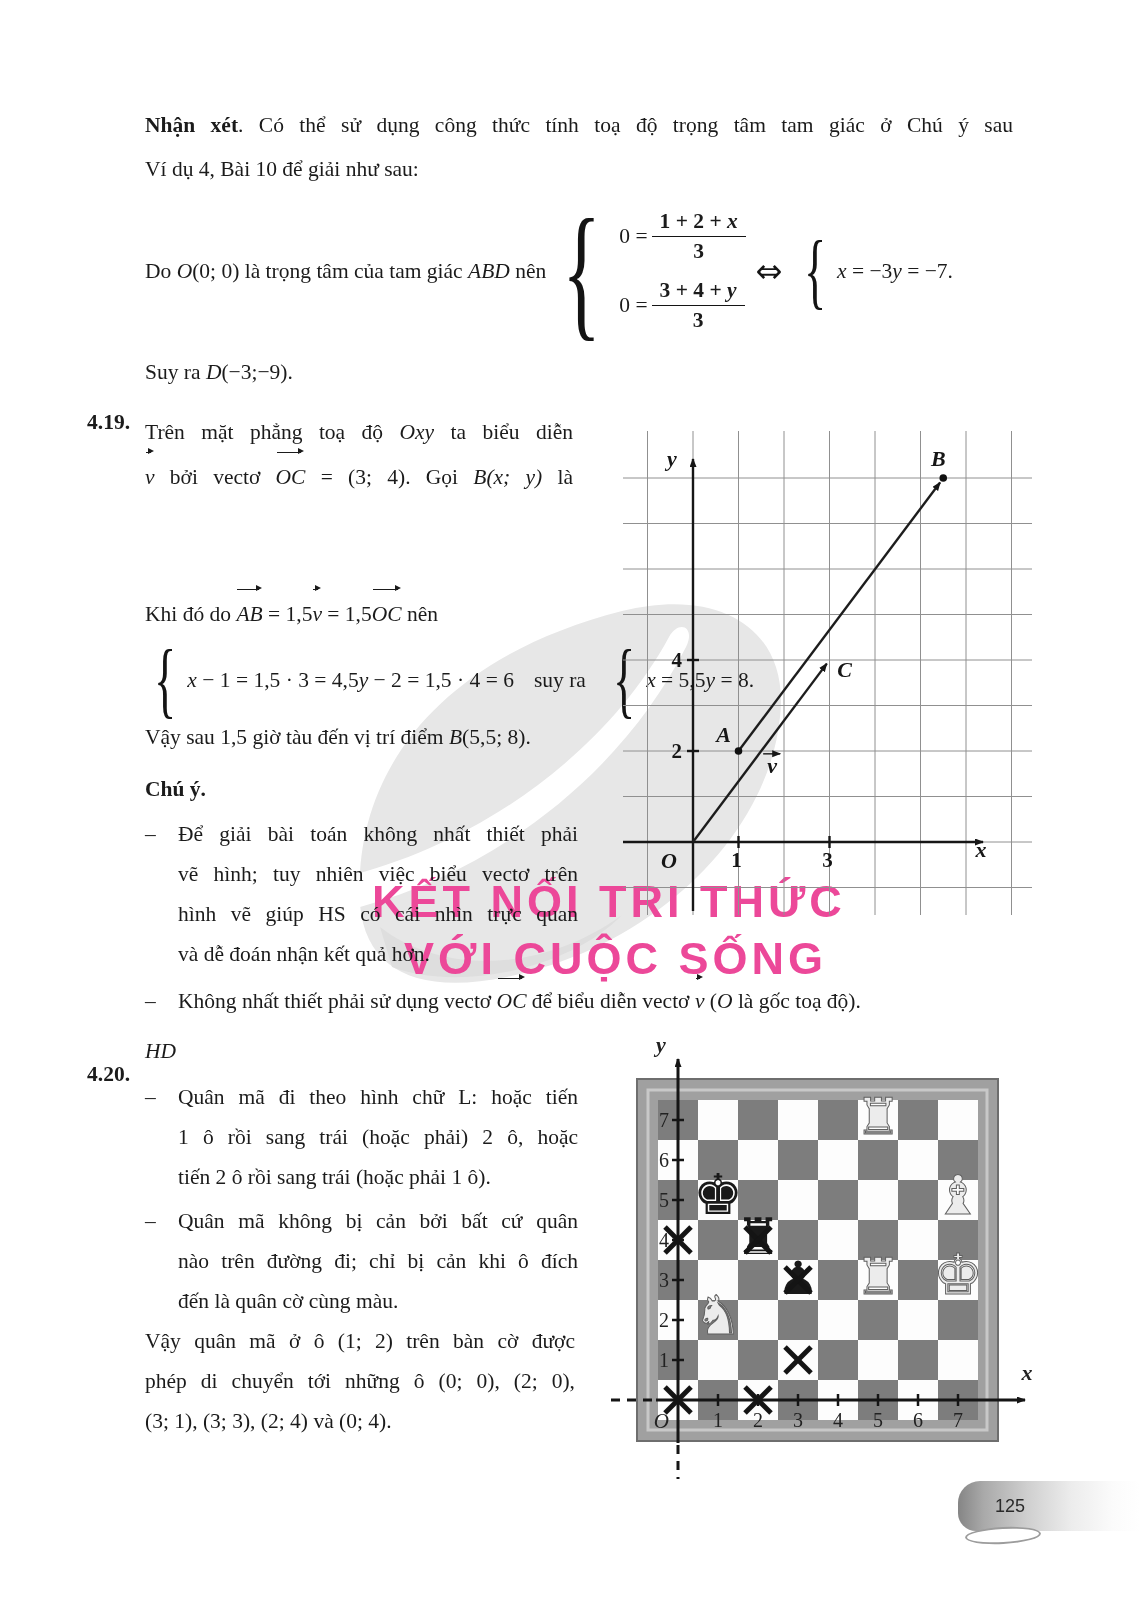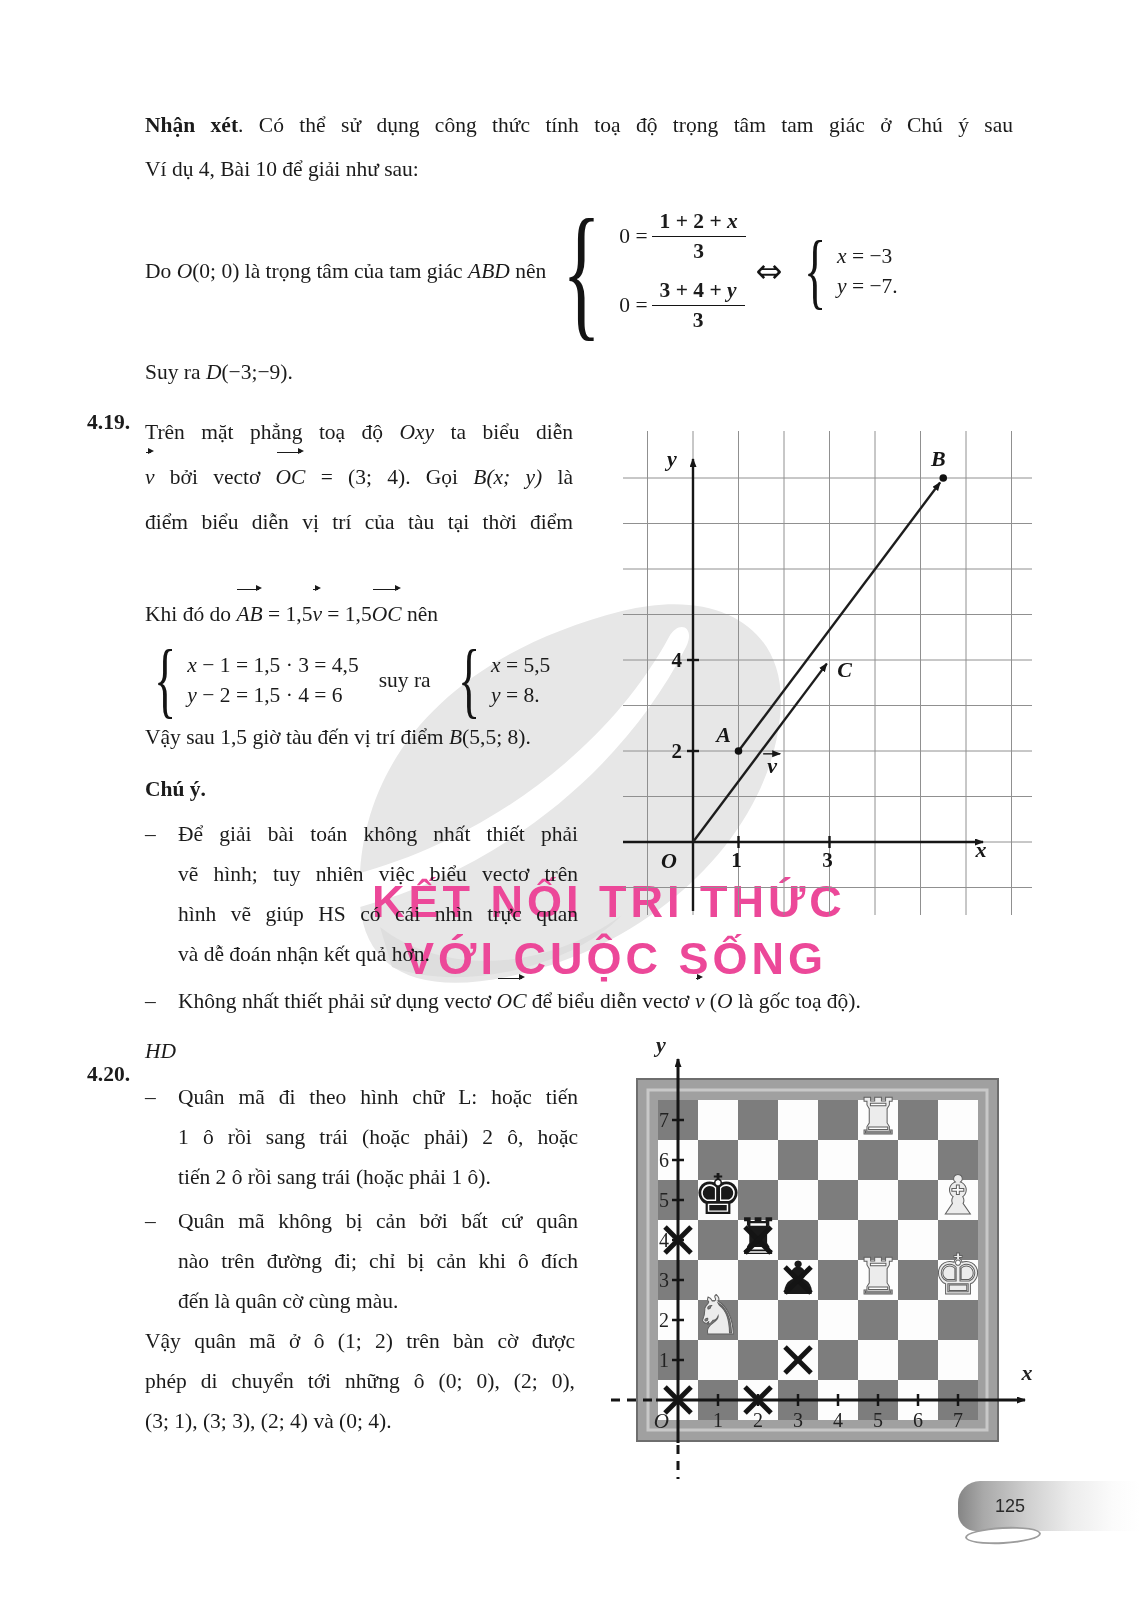--- a/index.html
+++ b/index.html
@@ -21,21 +21,21 @@
   .doline{display:flex;align-items:center;}
   .brace{font-family:"Liberation Serif",serif;font-weight:400;color:#141414;line-height:1;
          display:inline-block;transform:scaleX(0.55);}
   .brace.big{font-size:148px;}
   .brace.sm{font-size:84px;}
   .fcol{display:flex;flex-direction:column;gap:14px;margin-left:2px;}
   .feq{display:flex;align-items:center;font-size:21.5px;}
   .frac{display:inline-block;text-align:center;vertical-align:middle;margin-left:4px;font-weight:bold;}
   .frac .num{display:block;border-bottom:1.5px solid #141414;padding:0 8px 2px 8px;}
   .frac .den{display:block;padding-top:2px;}
-  .scol{display:flex;flex-direction:column;gap:0;margin-left:2px;}
+  .scol{display:flex;flex-direction:row;gap:0;margin-left:2px;}
   .seq{font-size:21.5px;line-height:30px;}
   .iff{font-size:32px;margin:0 12px 0 10px;font-family:"DejaVu Sans",sans-serif;color:#141414;}
   .sysrow{display:flex;align-items:center;}
   .suyra-mid{font-size:21.5px;margin:0 18px 0 20px;}
   .numlabel{font-weight:bold;font-size:21.5px;}
   
   .wm-text{position:absolute;font-family:"Liberation Sans","DejaVu Sans",sans-serif;
            font-weight:bold;color:#ec4899;font-size:45px;letter-spacing:4px;z-index:0;}
   .wm-leaf{position:absolute;z-index:0;}
   .content{position:relative;z-index:1;}
@@ -96,21 +96,20 @@
       </span>
     </div>
 
     <div class="abs txt" style="left:145px;top:352px;"><span data-bind="remark.suyra_prefix">Suy ra </span><i data-bind="remark.suyra_D">D</i><span data-bind="remark.suyra_rest">(−3;−9).</span></div>
 
     <div class="abs numlabel" data-bind="p419.number" style="left:87px;top:410px;">4.19.</div>
 
     <div class="abs txt" style="left:145px;top:410px;width:428px;line-height:45px;">
       <div class="jline"><span data-bind="p419.l1a">Trên mặt phẳng toạ độ </span><i data-bind="p419.l1_oxy">Oxy</i><span data-bind="p419.l1b"> ta biểu diễn</span></div>
       <div class="jline"><span class="vec" data-bind="p419.l2_v">v</span><span data-bind="p419.l2a"> bởi vectơ </span><span class="vec" data-bind="p419.l2_oc">OC</span><span data-bind="p419.l2b"> = (3; 4). Gọi </span><i data-bind="p419.l2_bxy">B(x; y)</i><span data-bind="p419.l2c"> là</span></div>
-      <div class="jline" data-bind="p419.l3">điểm biểu diễn vị trí của tàu tại thời điểm</div>
     </div>
 
     <div class="abs txt" style="left:145px;top:592px;line-height:45px;"><span data-bind="p419.l5a">Khi đó do </span><span class="vec" data-bind="p419.l5_ab">AB</span><span data-bind="p419.l5b"> = 1,5</span><span class="vec" data-bind="p419.l5_v">v</span><span data-bind="p419.l5c"> = 1,5</span><span class="vec" data-bind="p419.l5_oc">OC</span><span data-bind="p419.l5d"> nên</span></div>
 
     <div class="abs sysrow" style="left:145px;top:638px;">
       <span class="brace sm" data-bind="glyphs.brace">{</span>
       <span class="scol">
         <span class="seq"><i data-bind="p419.sysA.r1.v">x</i><span data-bind="p419.sysA.r1.rest"> − 1 = 1,5 · 3 = 4,5</span></span>
         <span class="seq"><i data-bind="p419.sysA.r2.v">y</i><span data-bind="p419.sysA.r2.rest"> − 2 = 1,5 · 4 = 6</span></span>
       </span>

